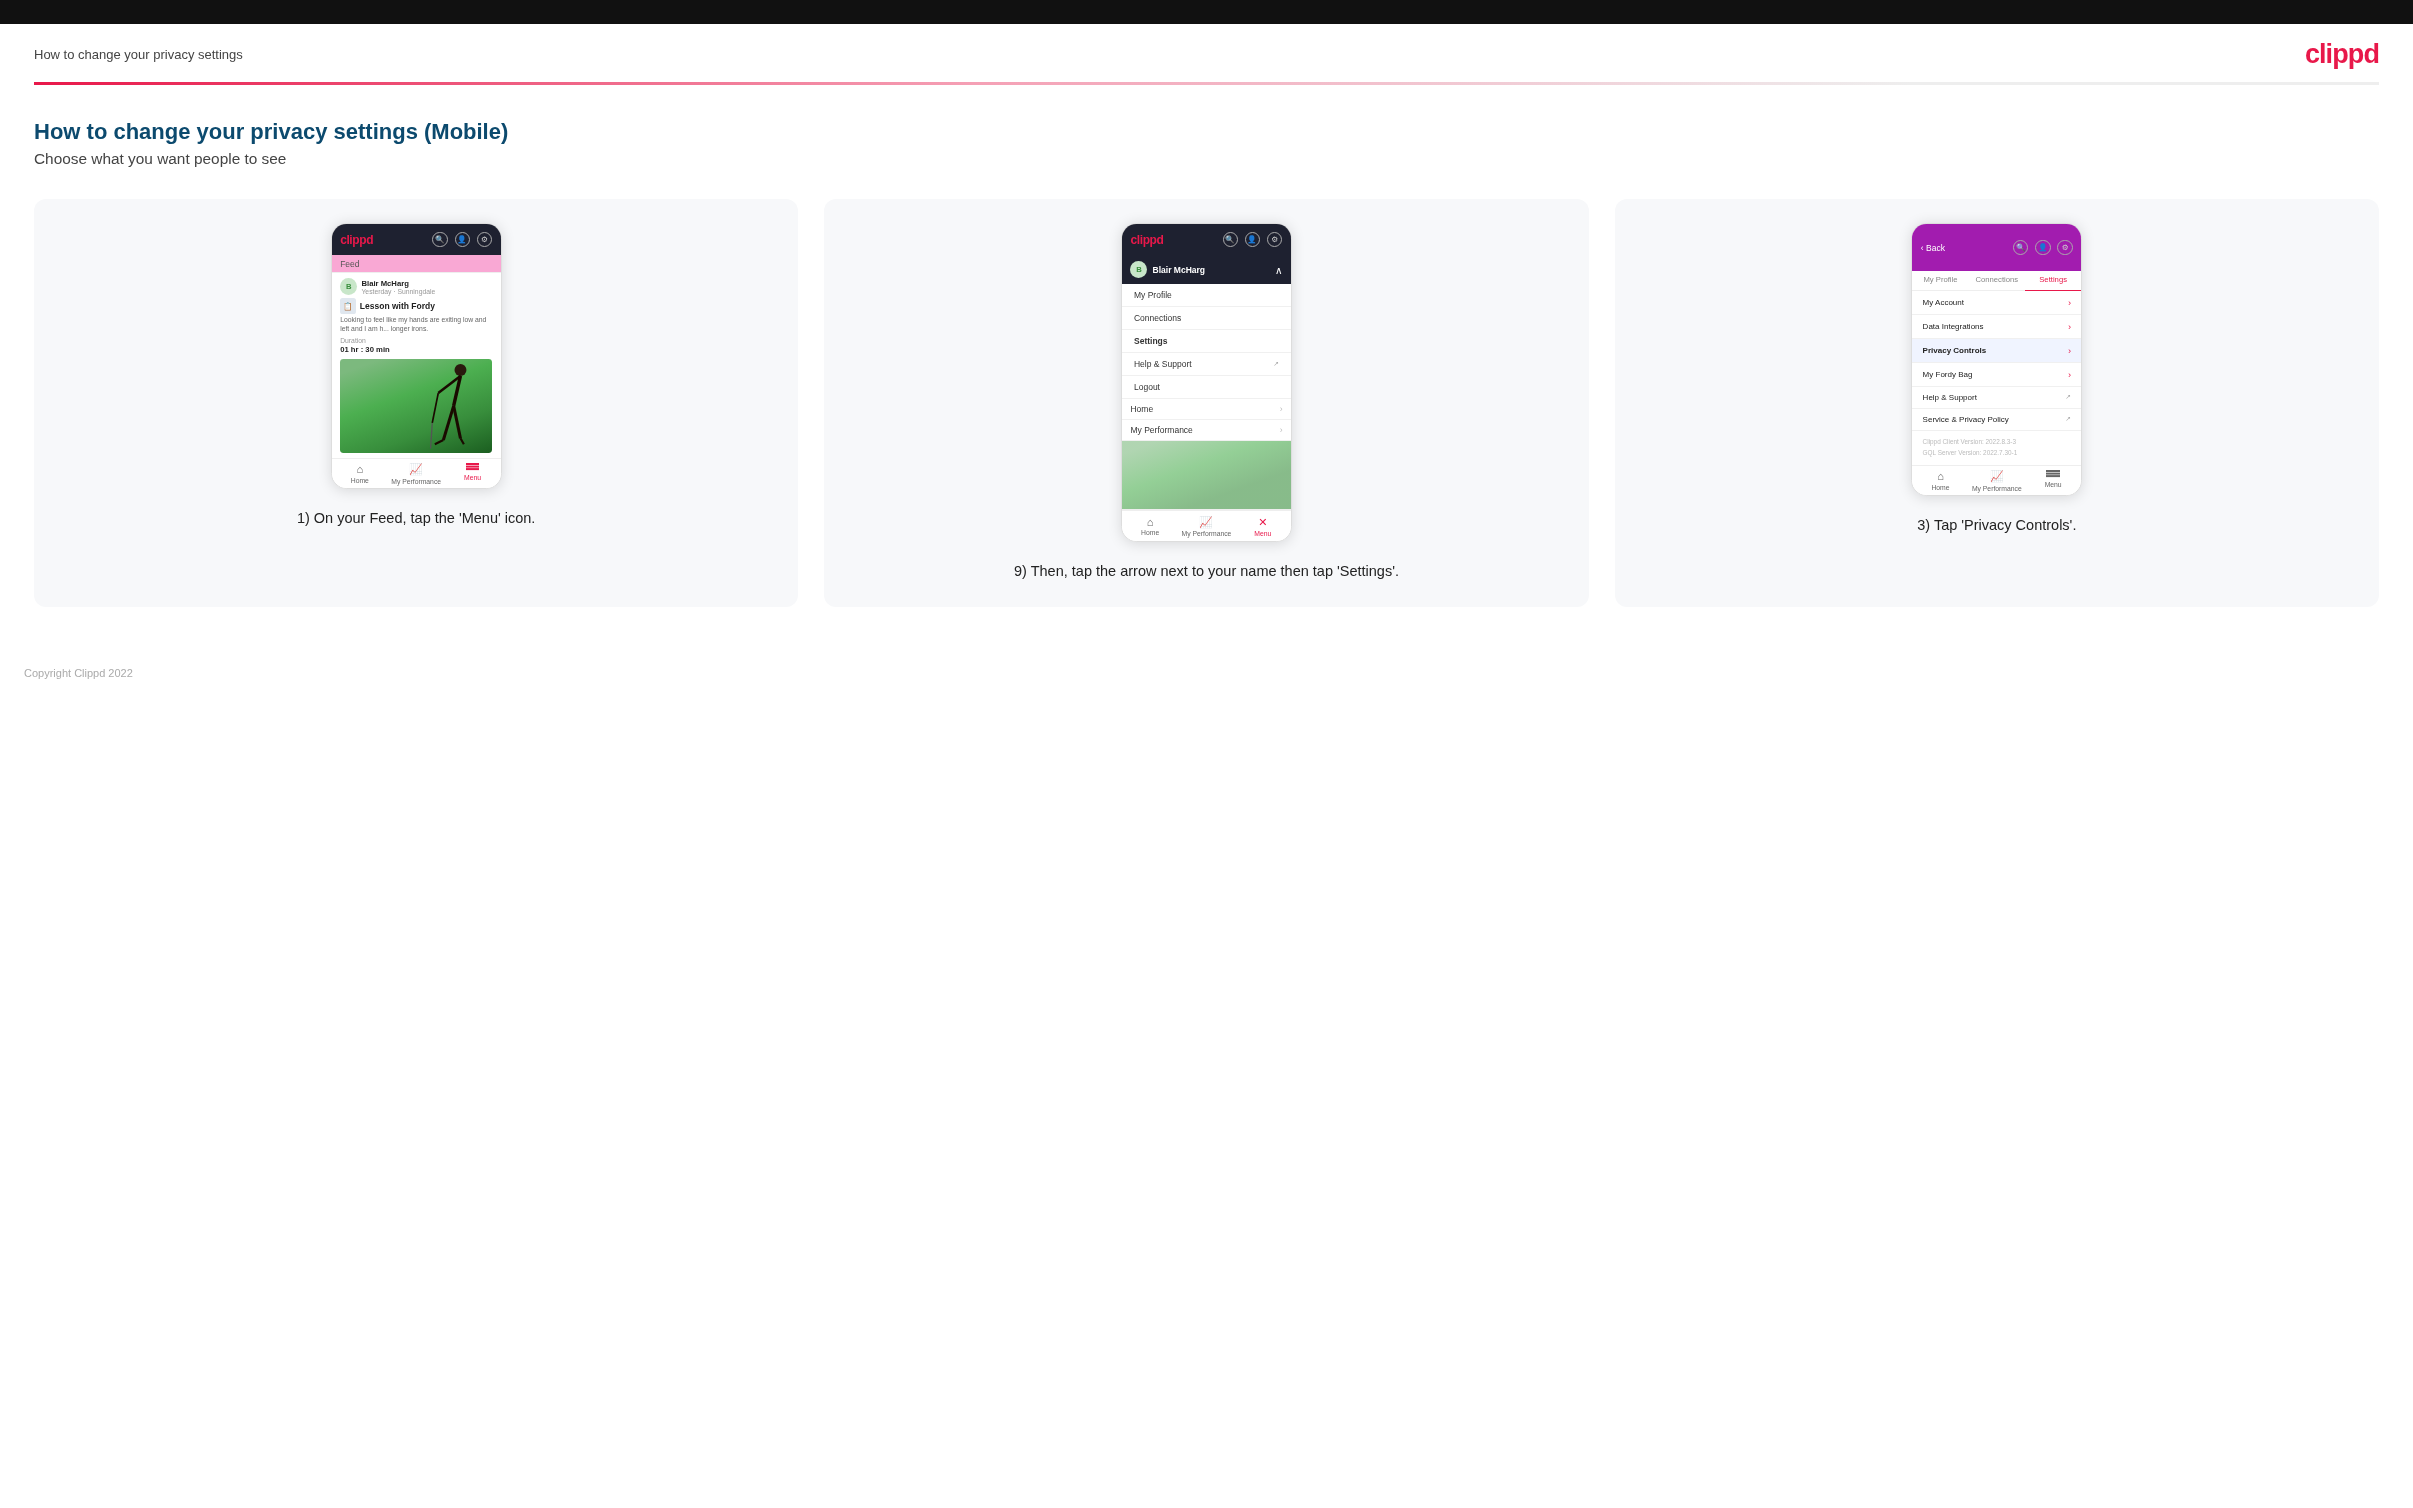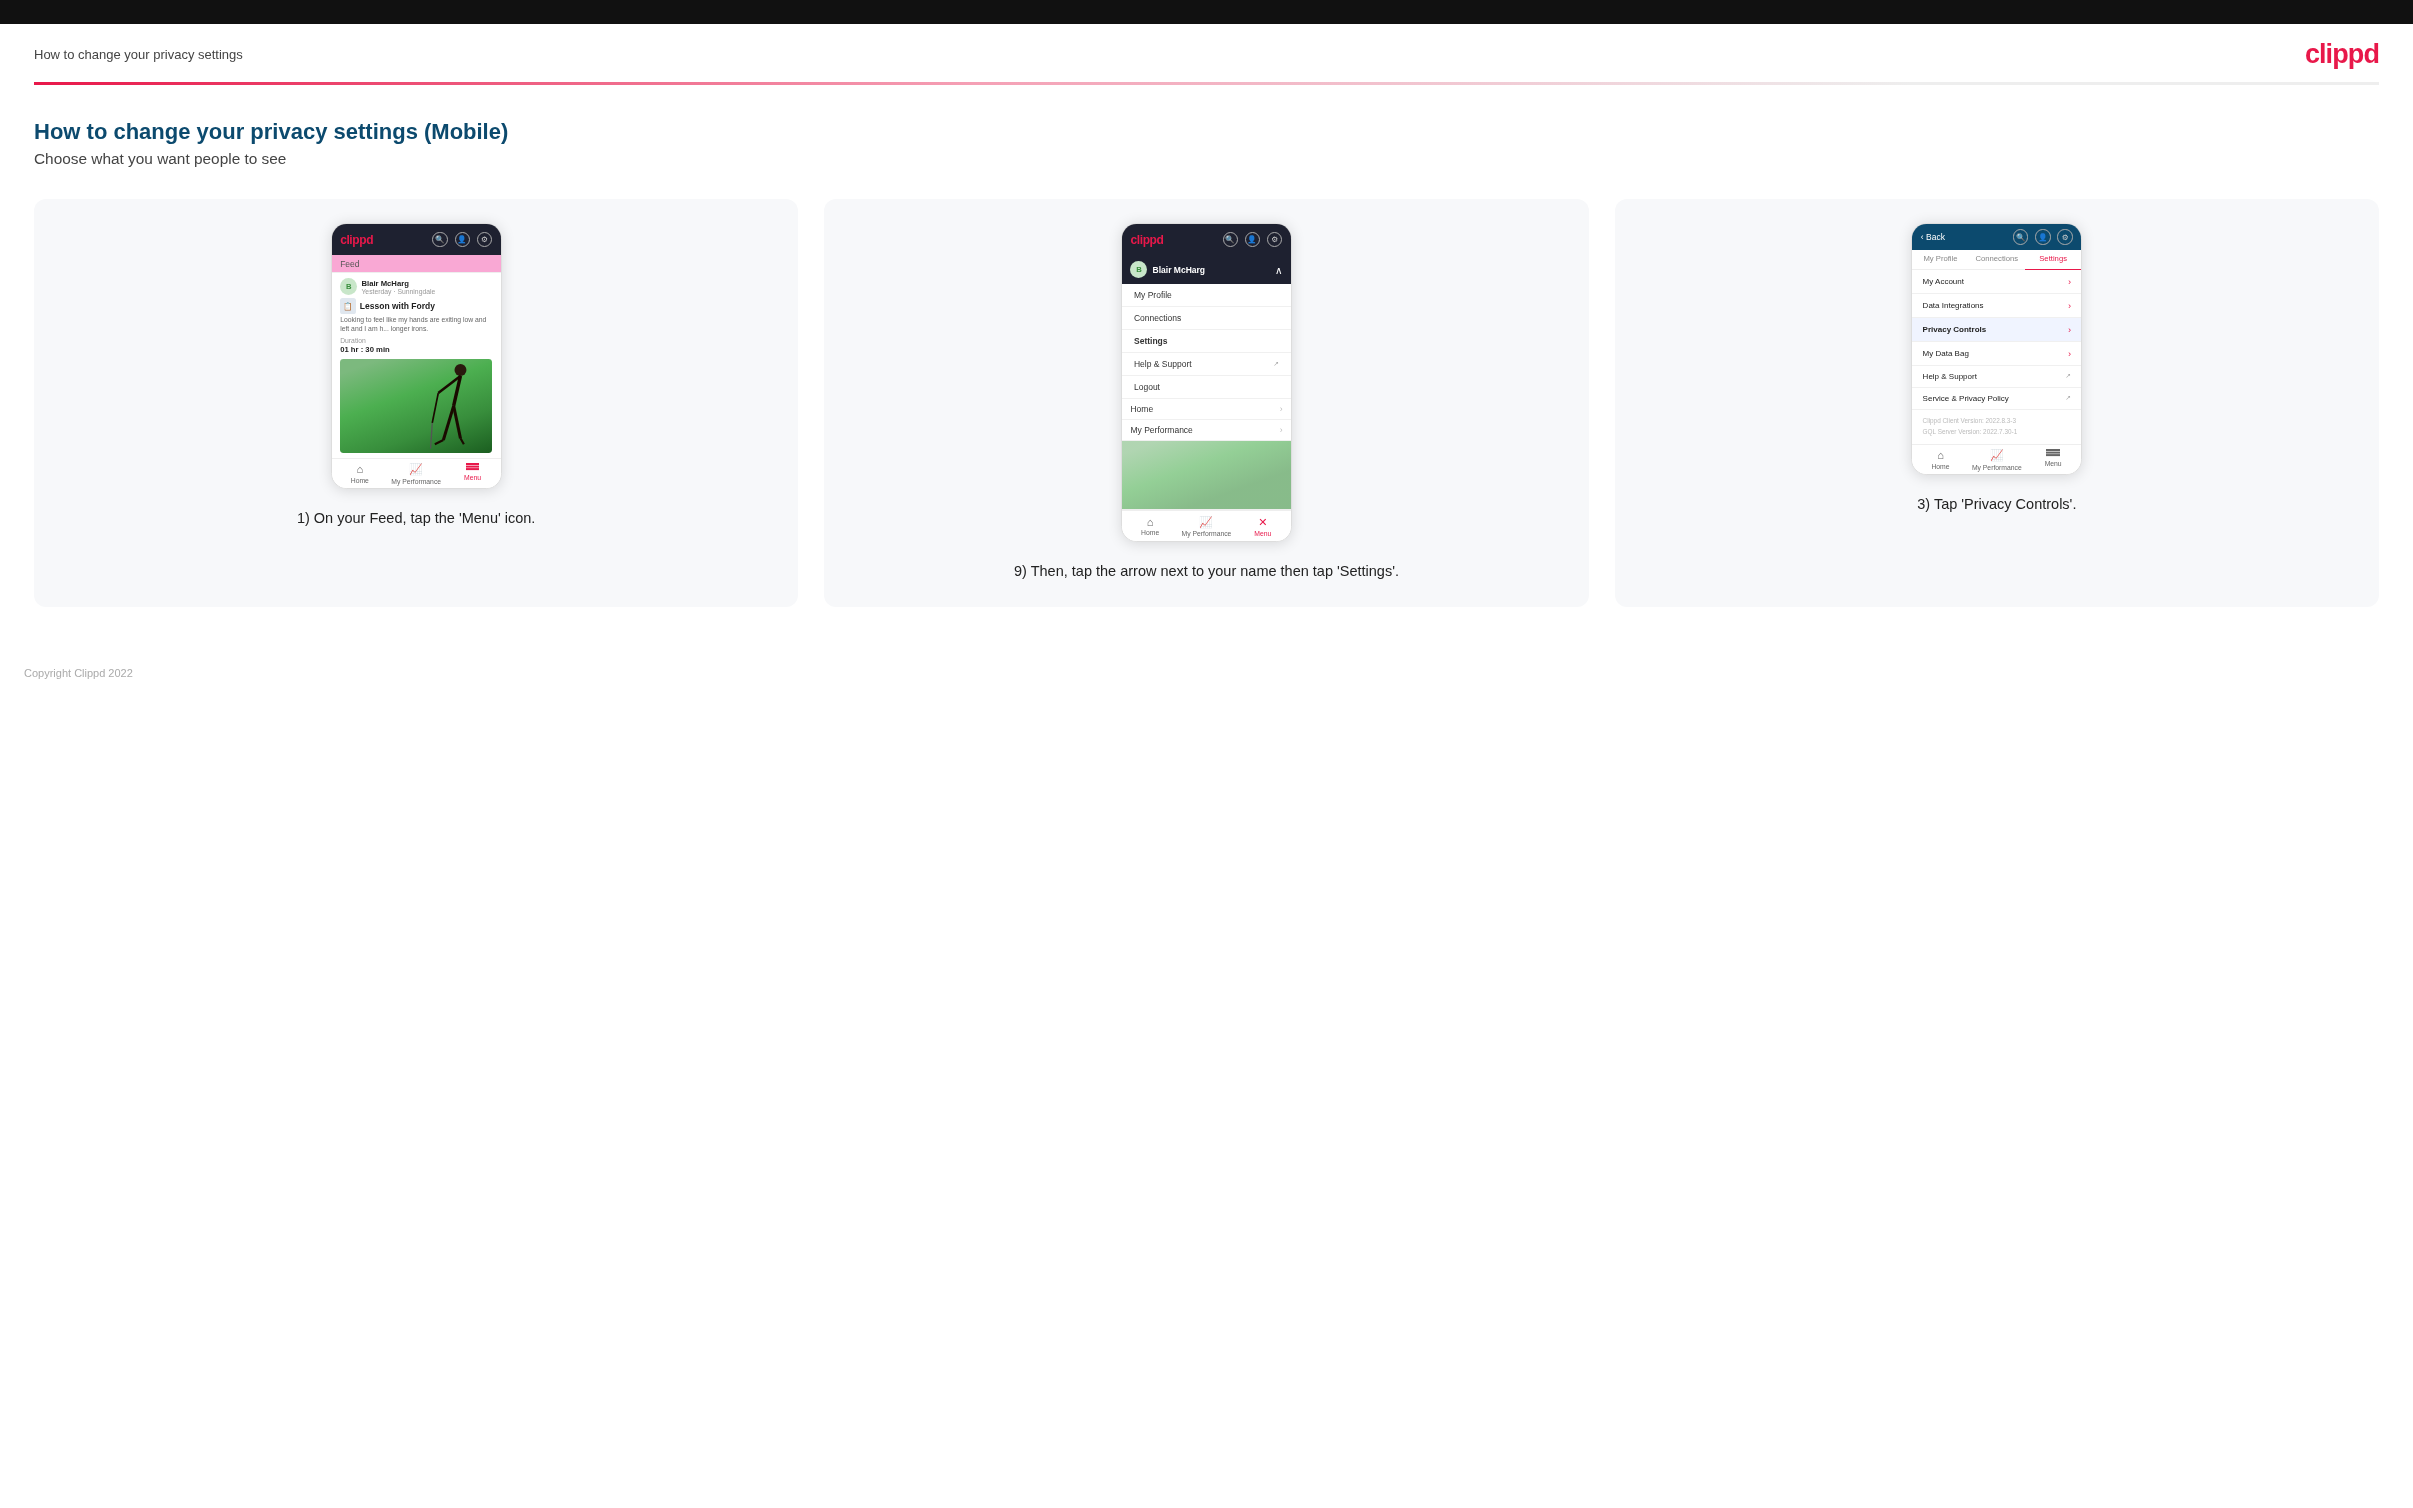--- a/index.html
+++ b/index.html
@@ -281,26 +281,26 @@
       height: 68px;
       background: linear-gradient(160deg, #7cb97e 10%, #4caf50 40%, #388e3c 70%);
       opacity: 0.6;
     }
     .phone-bottom-nav-close {
       color: #e8184a;
     }
 
     
     .phone-back-bar {
-      background: #0c4a6e;
+      background: #a21caf;
       display: flex;
       align-items: center;
       justify-content: space-between;
       padding: 6px 8.5px;
-      height: 26px;
+      height: 47px;
     }
     .phone-back-text {
       color: #fff; font-size: 8.5px;
       display: flex; align-items: center; gap: 2.6px;
     }
     .settings-tabs {
       display: flex;
       background: #fff;
       border-bottom: 1.7px solid #eee;
     }
@@ -521,21 +521,21 @@
         </div>
         <div class="settings-list-item">
           <span>Data Integrations</span>
           <span class="settings-chevron">›</span>
         </div>
         <div class="settings-list-item highlighted">
           <span style="font-weight:700">Privacy Controls</span>
           <span class="settings-chevron">›</span>
         </div>
         <div class="settings-list-item">
-          <span>My Data Bag</span>
+          <span>My Fordy Bag</span>
           <span class="settings-chevron">›</span>
         </div>
         <div class="settings-list-item settings-external">
           <span>Help &amp; Support</span>
         </div>
         <div class="settings-list-item settings-external">
           <span>Service &amp; Privacy Policy</span>
         </div>
 
         <div class="version-info">

